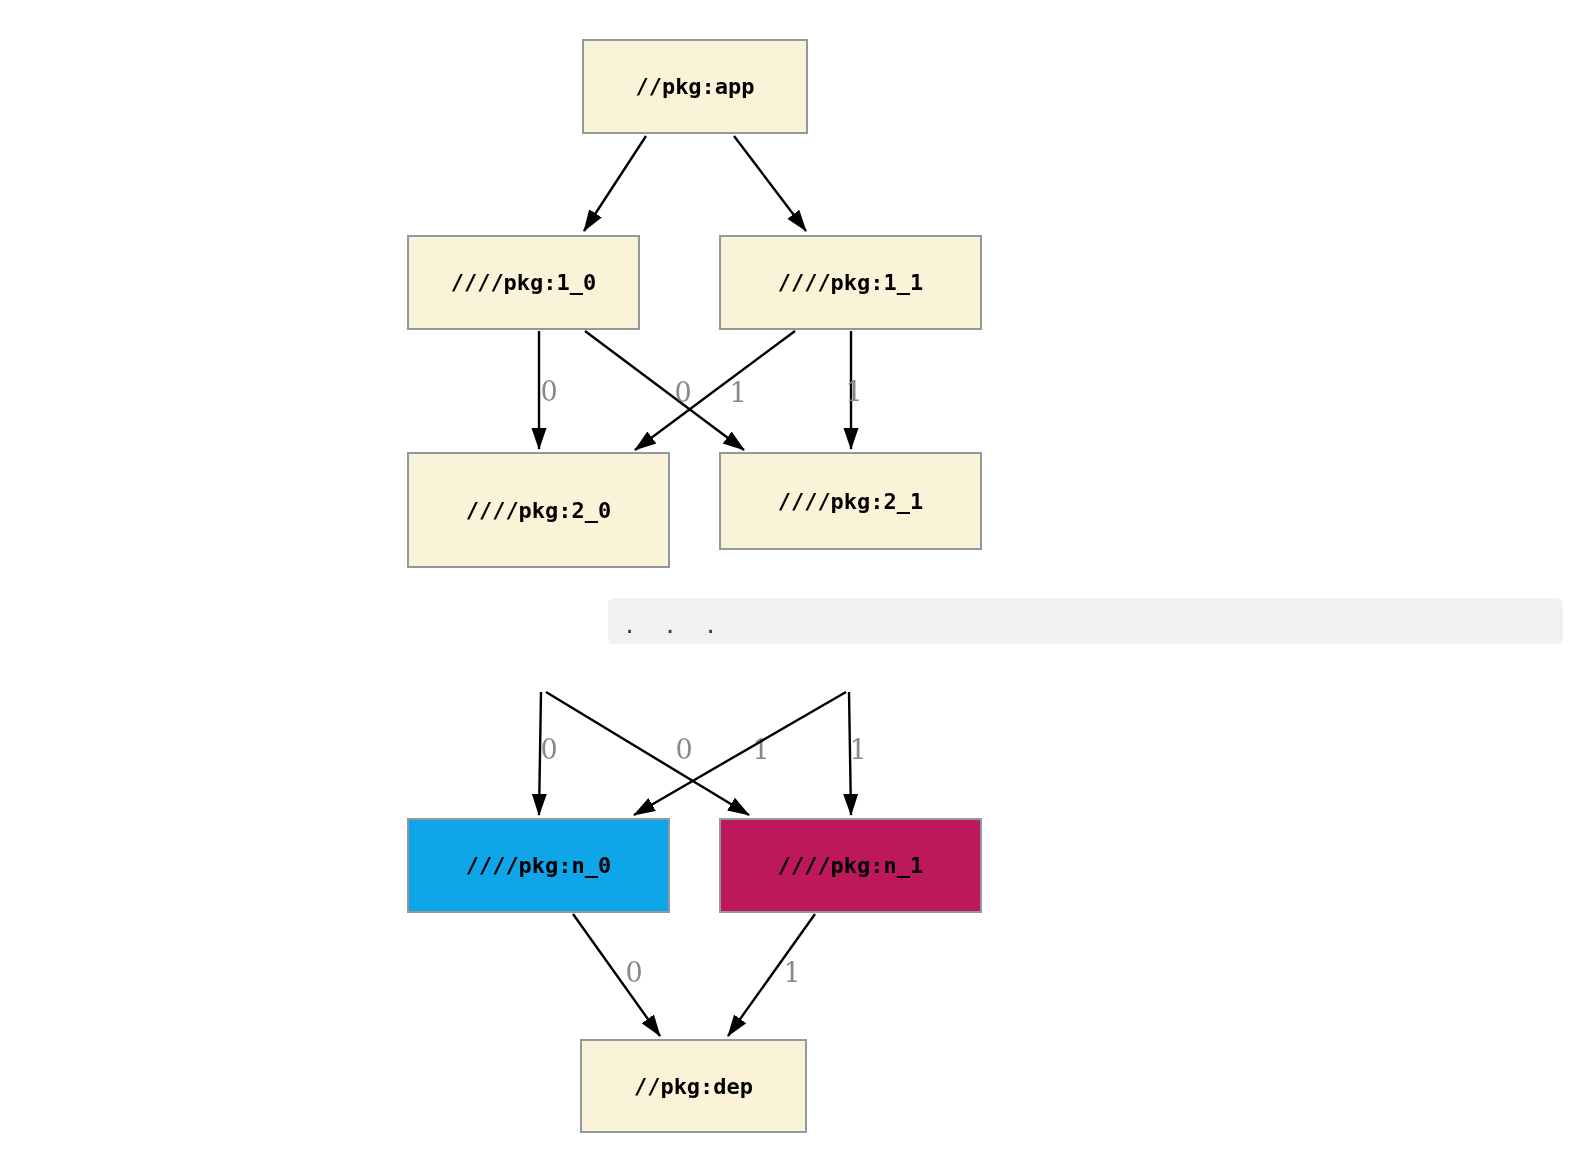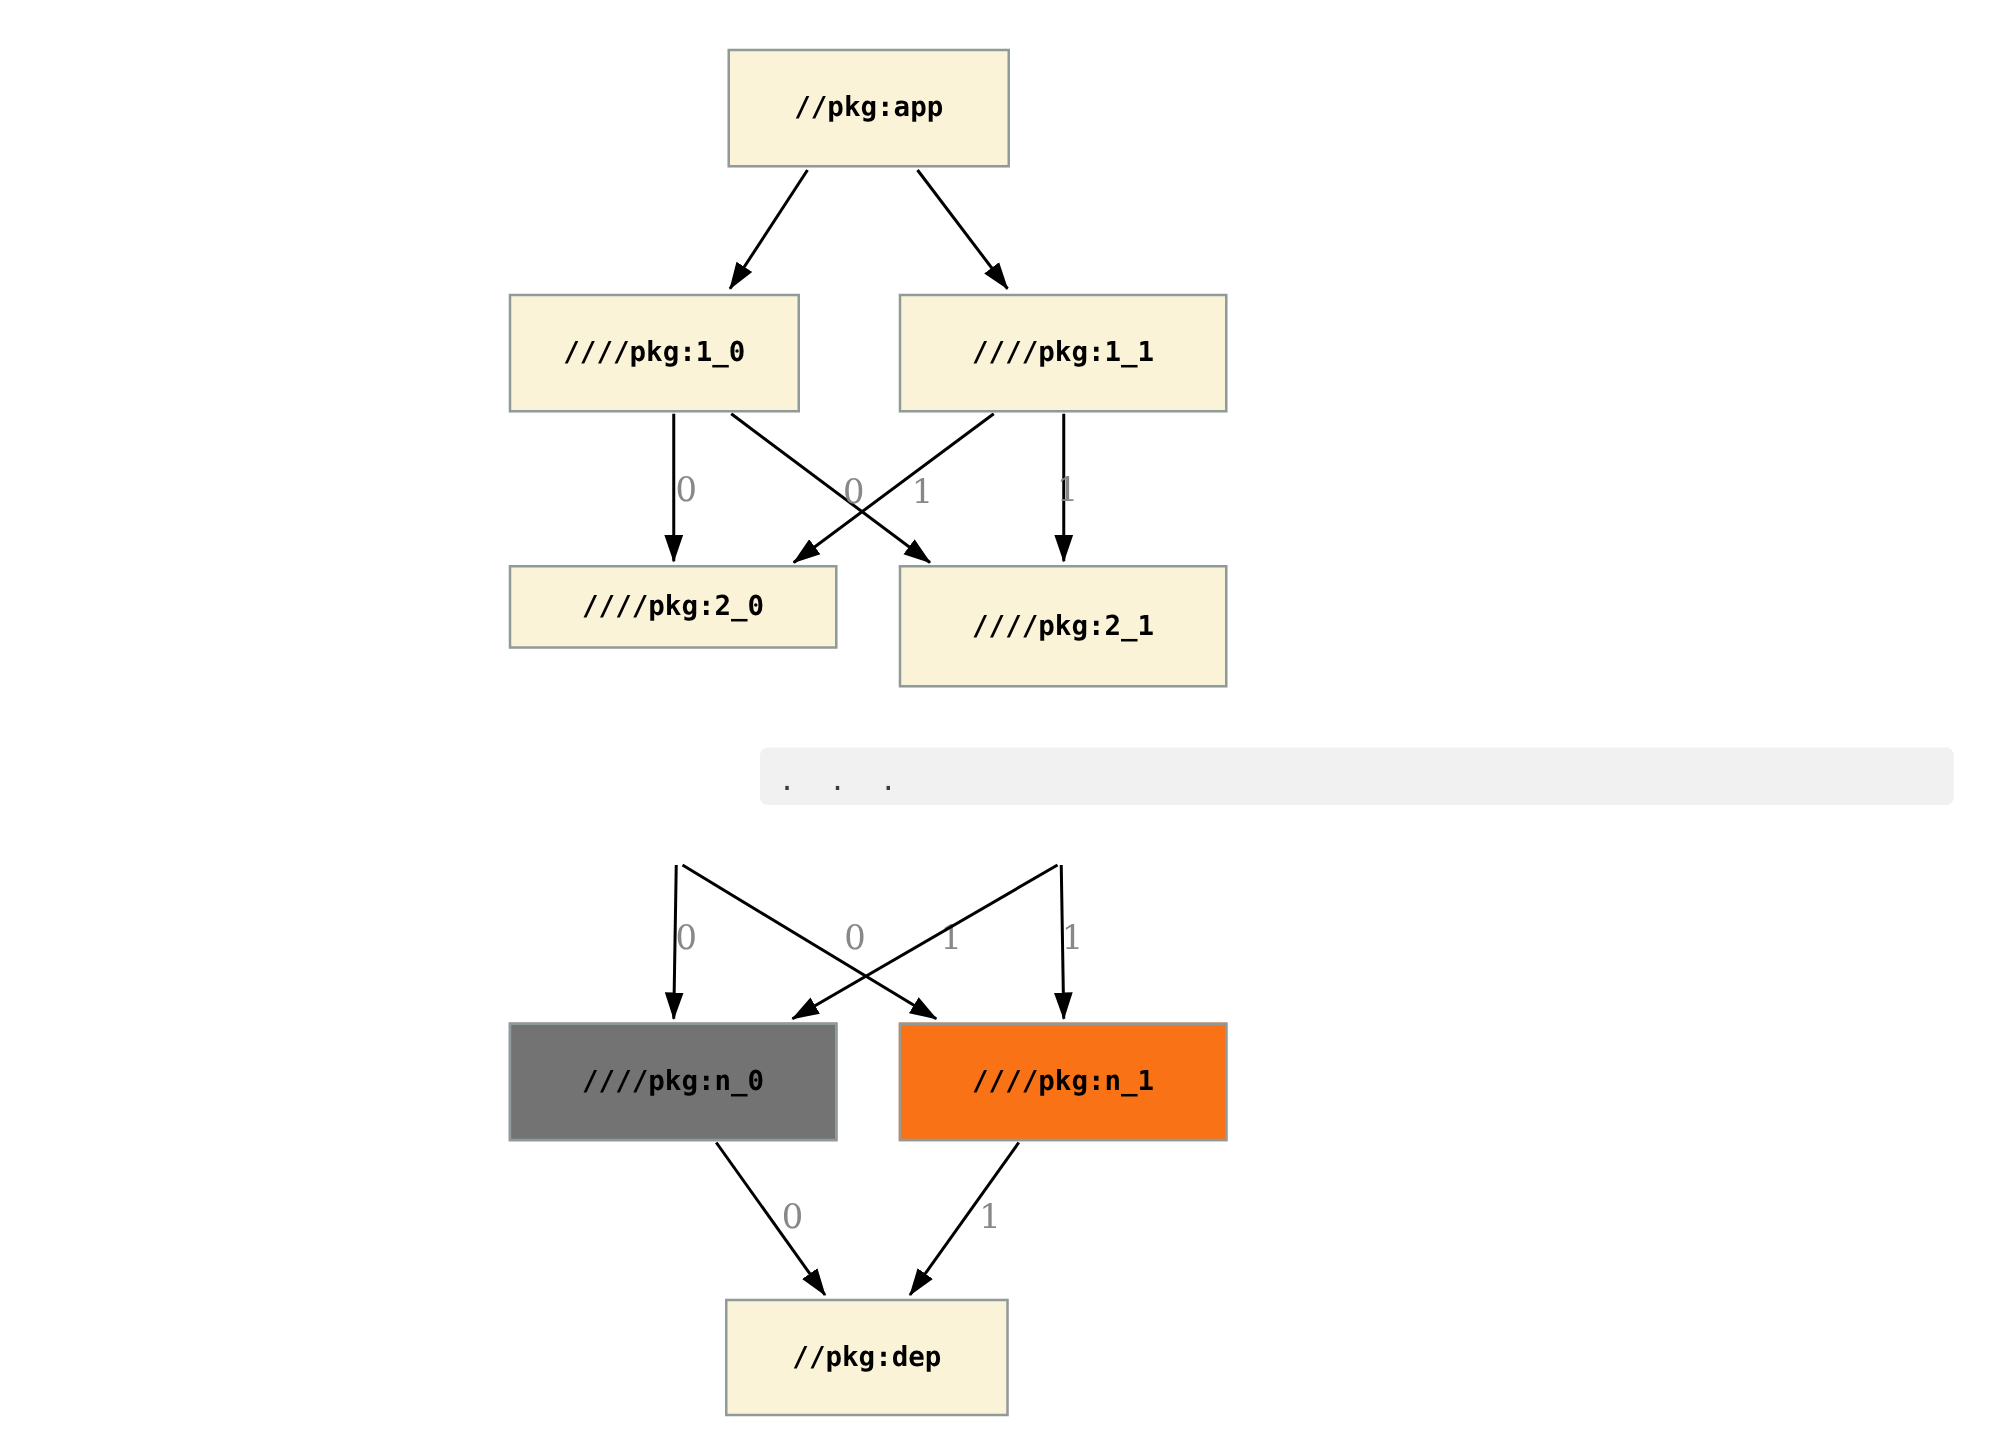--- a/index.html
+++ b/index.html
@@ -96,28 +96,28 @@
 
 <div class="node" style="left: 582px; top: 39px; width: 226px; height: 95px; background: rgb(251, 243, 215); border: 2.5px solid rgb(144, 154, 156);">
       <span>//pkg:app</span>
     </div>
     <div class="node" style="left: 407px; top: 235px; width: 233px; height: 95px; background: rgb(251, 243, 215); border: 2.5px solid rgb(144, 154, 156);">
       <span>////pkg:1_0</span>
     </div>
     <div class="node" style="left: 719px; top: 235px; width: 263px; height: 95px; background: rgb(251, 243, 215); border: 2.5px solid rgb(144, 154, 156);">
       <span>////pkg:1_1</span>
     </div>
-    <div class="node" style="left: 407px; top: 452px; width: 263px; height: 67px; background: rgb(251, 243, 215); border: 2.5px solid rgb(144, 154, 156);">
+    <div class="node" style="left: 407px; top: 452px; width: 263px; height: 116px; background: rgb(251, 243, 215); border: 2.5px solid rgb(144, 154, 156);">
       <span>////pkg:2_0</span>
     </div>
     <div class="node" style="left: 719px; top: 452px; width: 263px; height: 98px; background: rgb(251, 243, 215); border: 2.5px solid rgb(144, 154, 156);">
       <span>////pkg:2_1</span>
     </div>
-    <div class="node" style="left: 407px; top: 818px; width: 263px; height: 95px; background: #737373; border: 2.5px solid rgb(144, 154, 156);">
+    <div class="node" style="left: 407px; top: 818px; width: 263px; height: 95px; background: #0ea5e9; border: 2.5px solid rgb(144, 154, 156);">
       <span>////pkg:n_0</span>
     </div>
-    <div class="node" style="left: 719px; top: 818px; width: 263px; height: 95px; background: #f97316; border: 2.5px solid rgb(144, 154, 156);">
+    <div class="node" style="left: 719px; top: 818px; width: 263px; height: 95px; background: #be185d; border: 2.5px solid rgb(144, 154, 156);">
       <span>////pkg:n_1</span>
     </div>
     <div class="node" style="left: 580px; top: 1039px; width: 227px; height: 94px; background: rgb(251, 243, 215); border: 2.5px solid rgb(144, 154, 156);">
       <span>//pkg:dep</span>
     </div>
   </div>
 
 </body></html>

